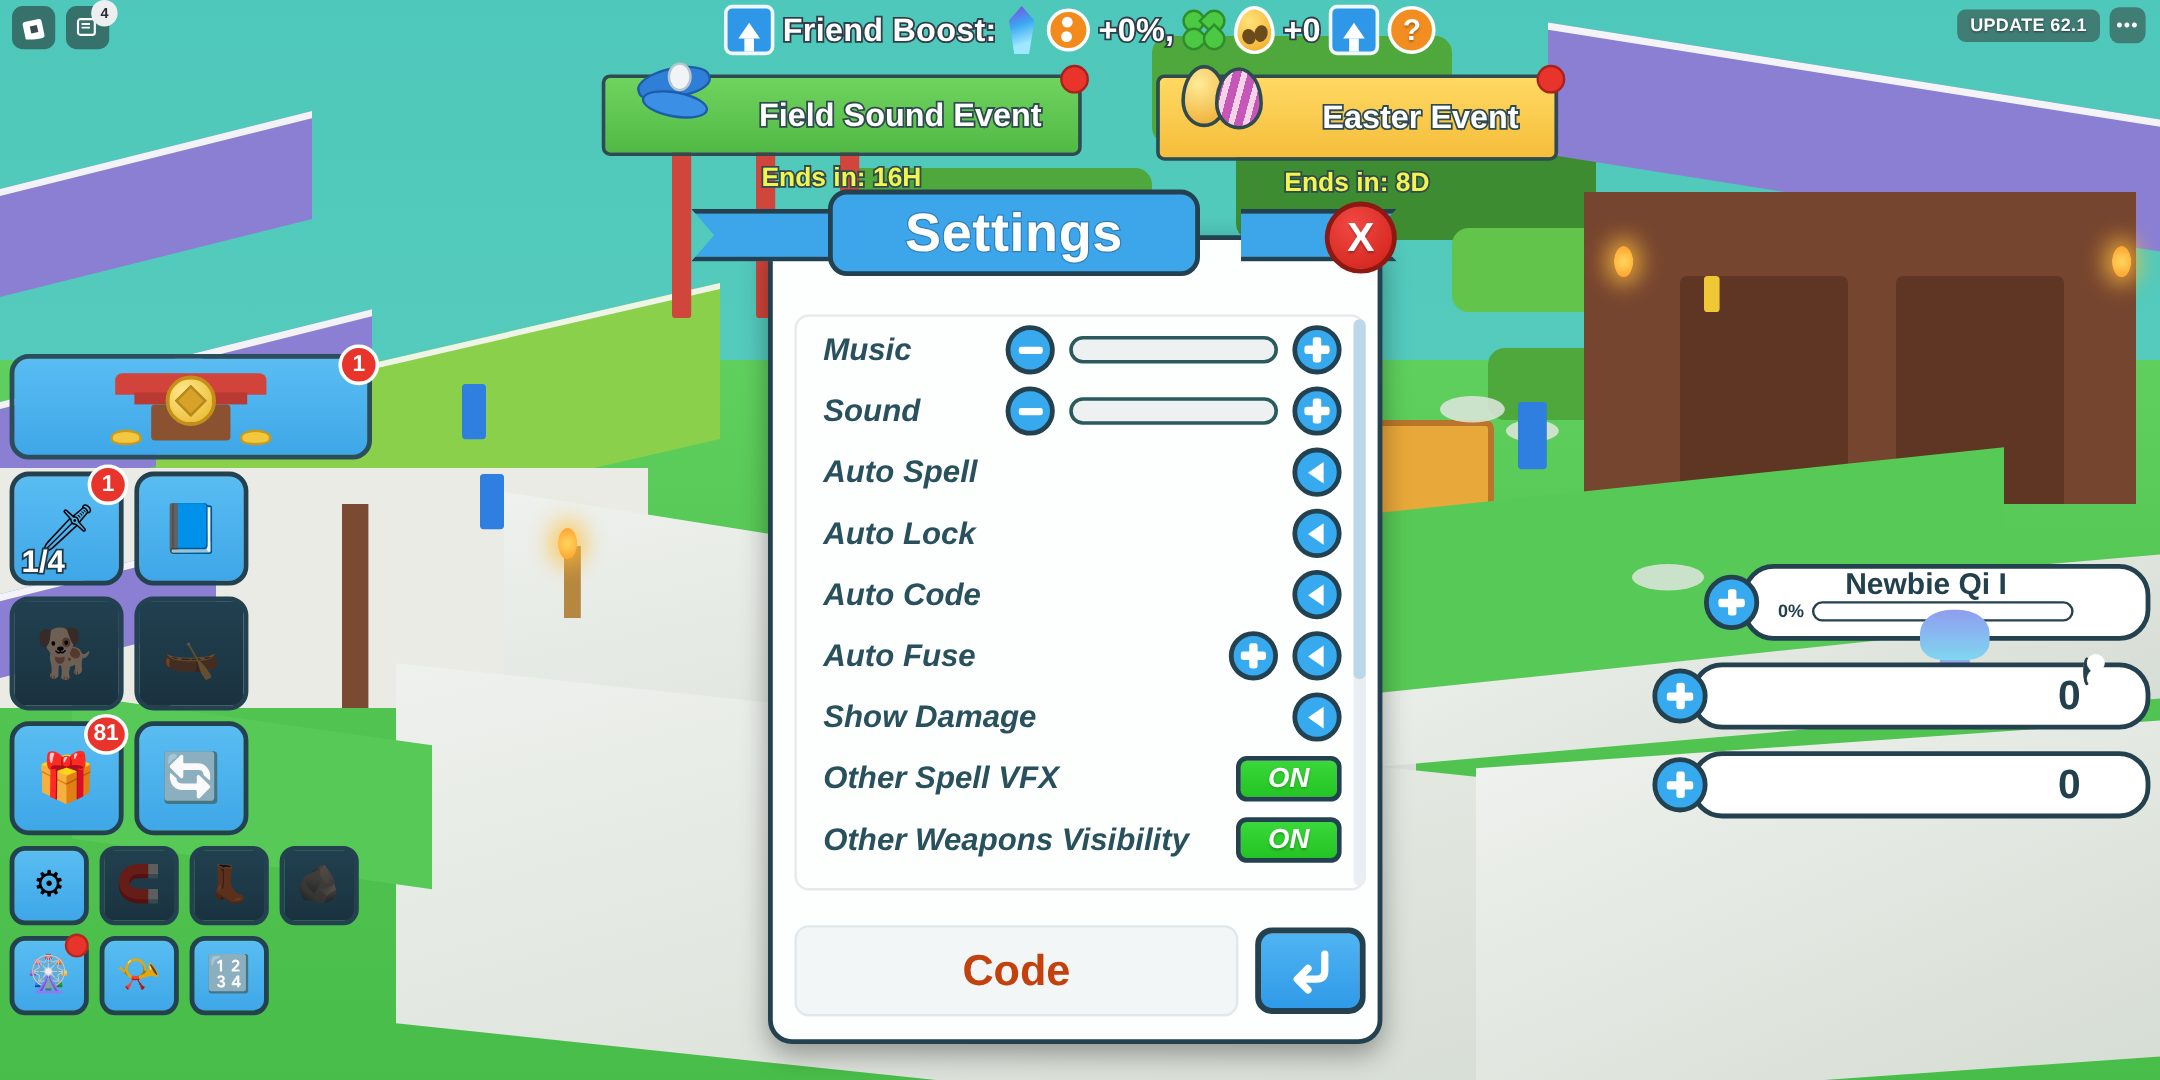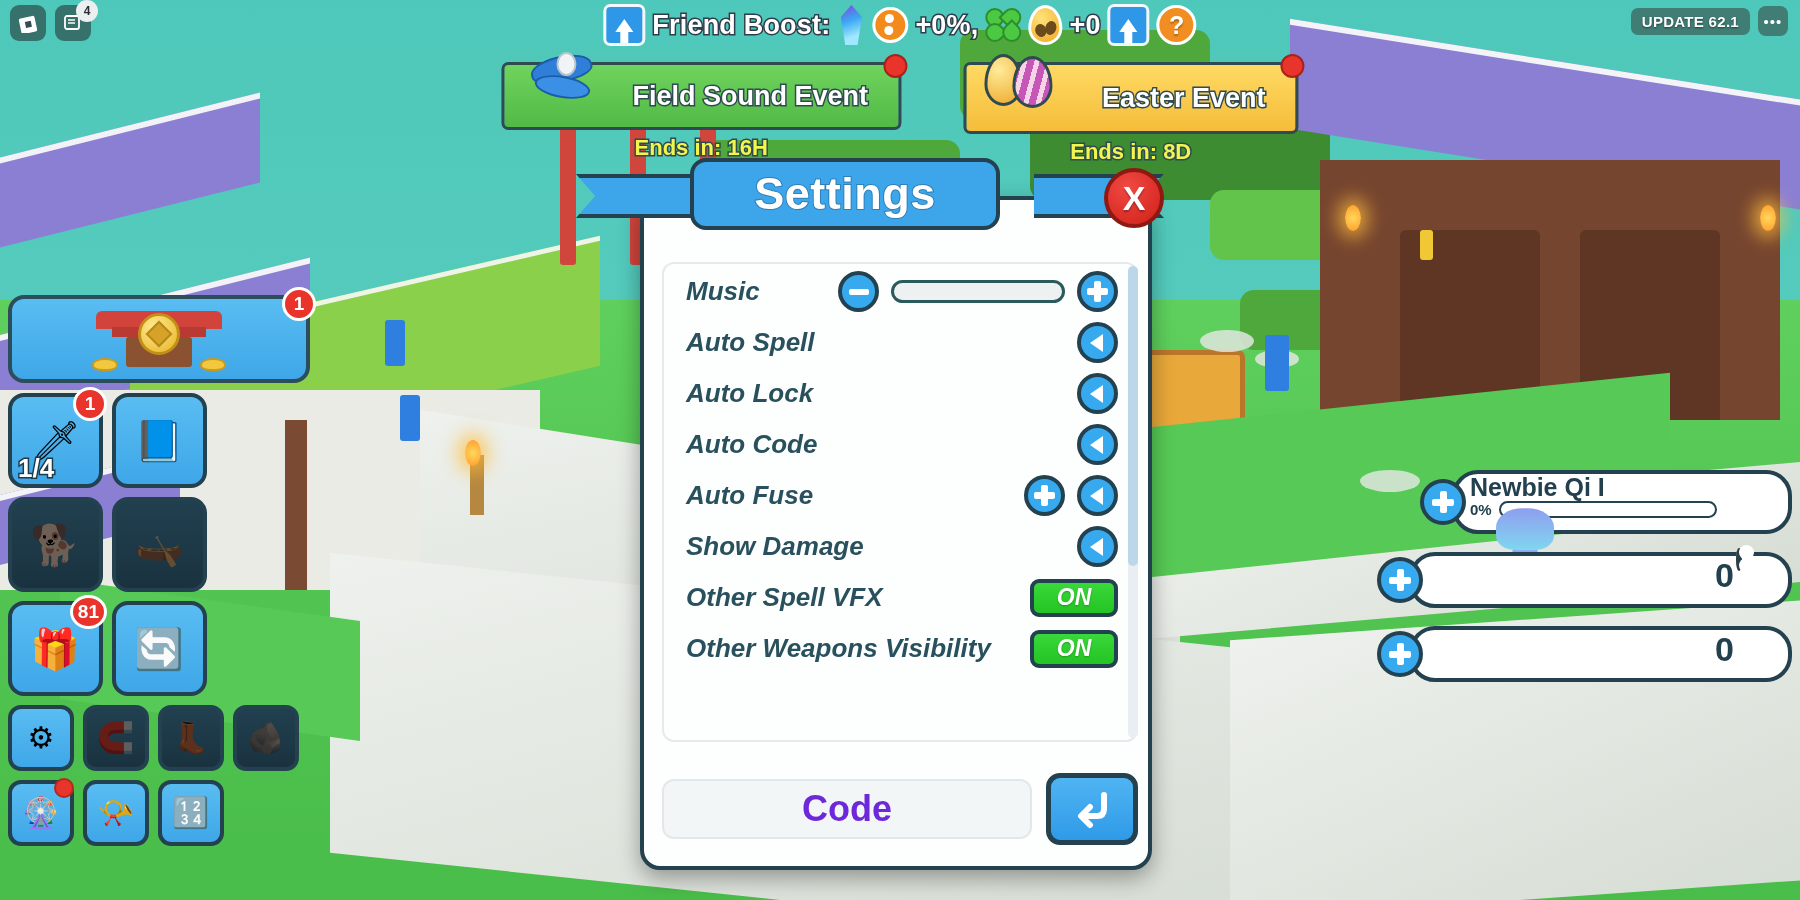--- a/index.html
+++ b/index.html
@@ -318,21 +318,21 @@
     display:flex;align-items:center;justify-content:center;
     position:relative; z-index:3;
   }
   .plus-circle::before,.plus-circle::after{
     content:'';position:absolute;background:#fff;border-radius:2px;
   }
   .plus-circle::before{width:22px;height:7px;}
   .plus-circle::after{width:7px;height:22px;}
   .hud-panel {
     margin-left:-14px; background:#fff; border:4px solid #23414f;
-    border-radius:26px; height:56px; display:flex; align-items:flex-start;
+    border-radius:26px; height:56px; display:flex; align-items:center;
     padding:0 54px 0 26px; position:relative; z-index:2;
   }
   .hud-panel.rank { height:64px; width:340px; flex-direction:column; justify-content:center; padding:0 48px 0 14px;}
   .rank-name {
     font-size:25px;font-weight:bold;color:#22404e; line-height:1.05;
   }
   .rank-progress-wrap{ display:flex;align-items:center;gap:7px;margin-top:1px; }
   .rank-pct{ font-size:15px;font-weight:bold;color:#22404e; }
   .rank-bar{
     width:218px;height:17px;border-radius:10px;background:#fff;
@@ -465,24 +465,24 @@
   }
   .scrollbar i {
     display:block; width:100%; height:300px; background:#bcd7ea; border-radius:6px;
   }
 
   .modal-bottom {
     position:absolute; left:18px; bottom:18px; width:476px; height:78px;
     display:flex; align-items:center; gap:14px;
   }
   .code-input {
-    flex:1; height:60px; border-radius:12px;
+    flex:1; height:76px; border-radius:12px;
     background:#f3f6f7; border:2px solid #e2e8ea;
     display:flex; align-items:center; justify-content:center;
-    font-size:36px; font-weight:bold; color:#6d28d9;text-align:center;
+    font-size:36px; font-weight:bold; color:#c2410c;text-align:center;
   }
   .code-submit {
     width:92px;height:72px;border-radius:14px;
     background:linear-gradient(#4fb4f2,#2f9ae8);
     border:5px solid #23414f;
     display:flex;align-items:center;justify-content:center;
     position:relative; overflow:hidden;
   }
   .enter-arrow { width:44px;height:40px; }
 </style>
@@ -749,20 +749,33 @@
                 <i class="minus"></i>
               </span>
             <span class="slider-track"><i class="slider-fill" style="width:100%"></i></span>
             <span class="rnd-btn">
                 <i class="plus-h"></i>
                 <i class="plus-v"></i>
               </span>
           </span>
         </div>
 
+        <div class="setting-row">
+          <span class="setting-label">Sound</span>
+          <span class="ctrl-area">
+            <span class="rnd-btn">
+                <i class="minus"></i>
+              </span>
+            <span class="slider-track"><i class="slider-fill" style="width:100%"></i></span>
+            <span class="rnd-btn">
+                <i class="plus-h"></i>
+                <i class="plus-v"></i>
+              </span>
+          </span>
+        </div>
 
         <div class="setting-row">
           <span class="setting-label">Auto Spell</span>
           <span class="ctrl-area">
             <span class="rnd-btn">
                 <i class="chev"></i>
               </span>
           </span>
         </div>
 

